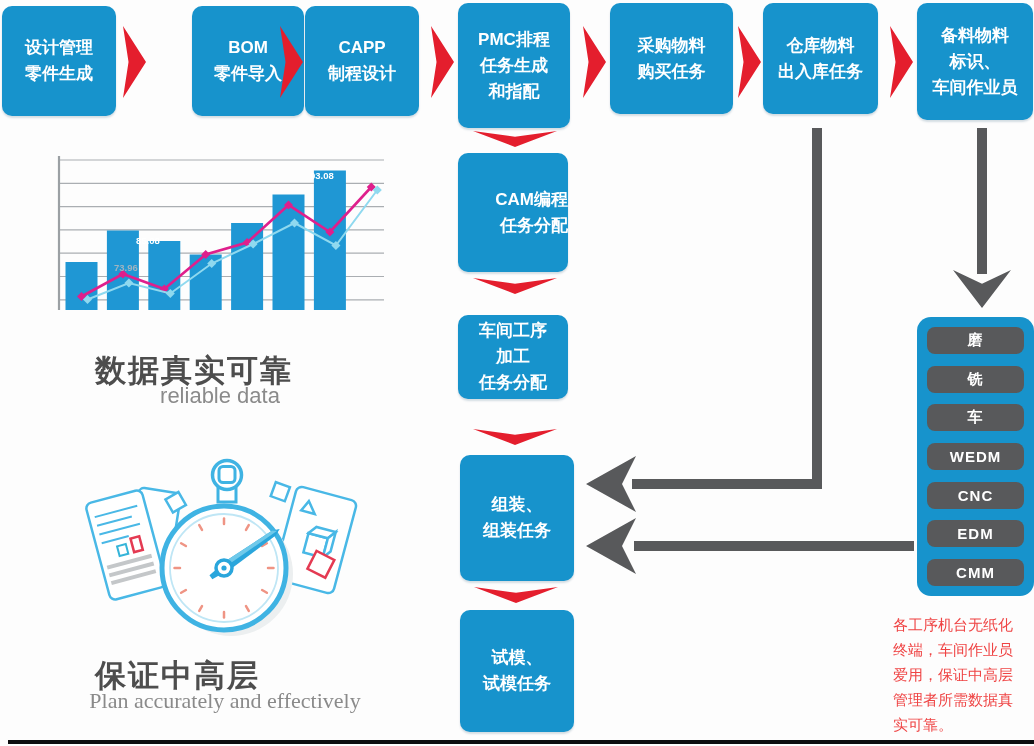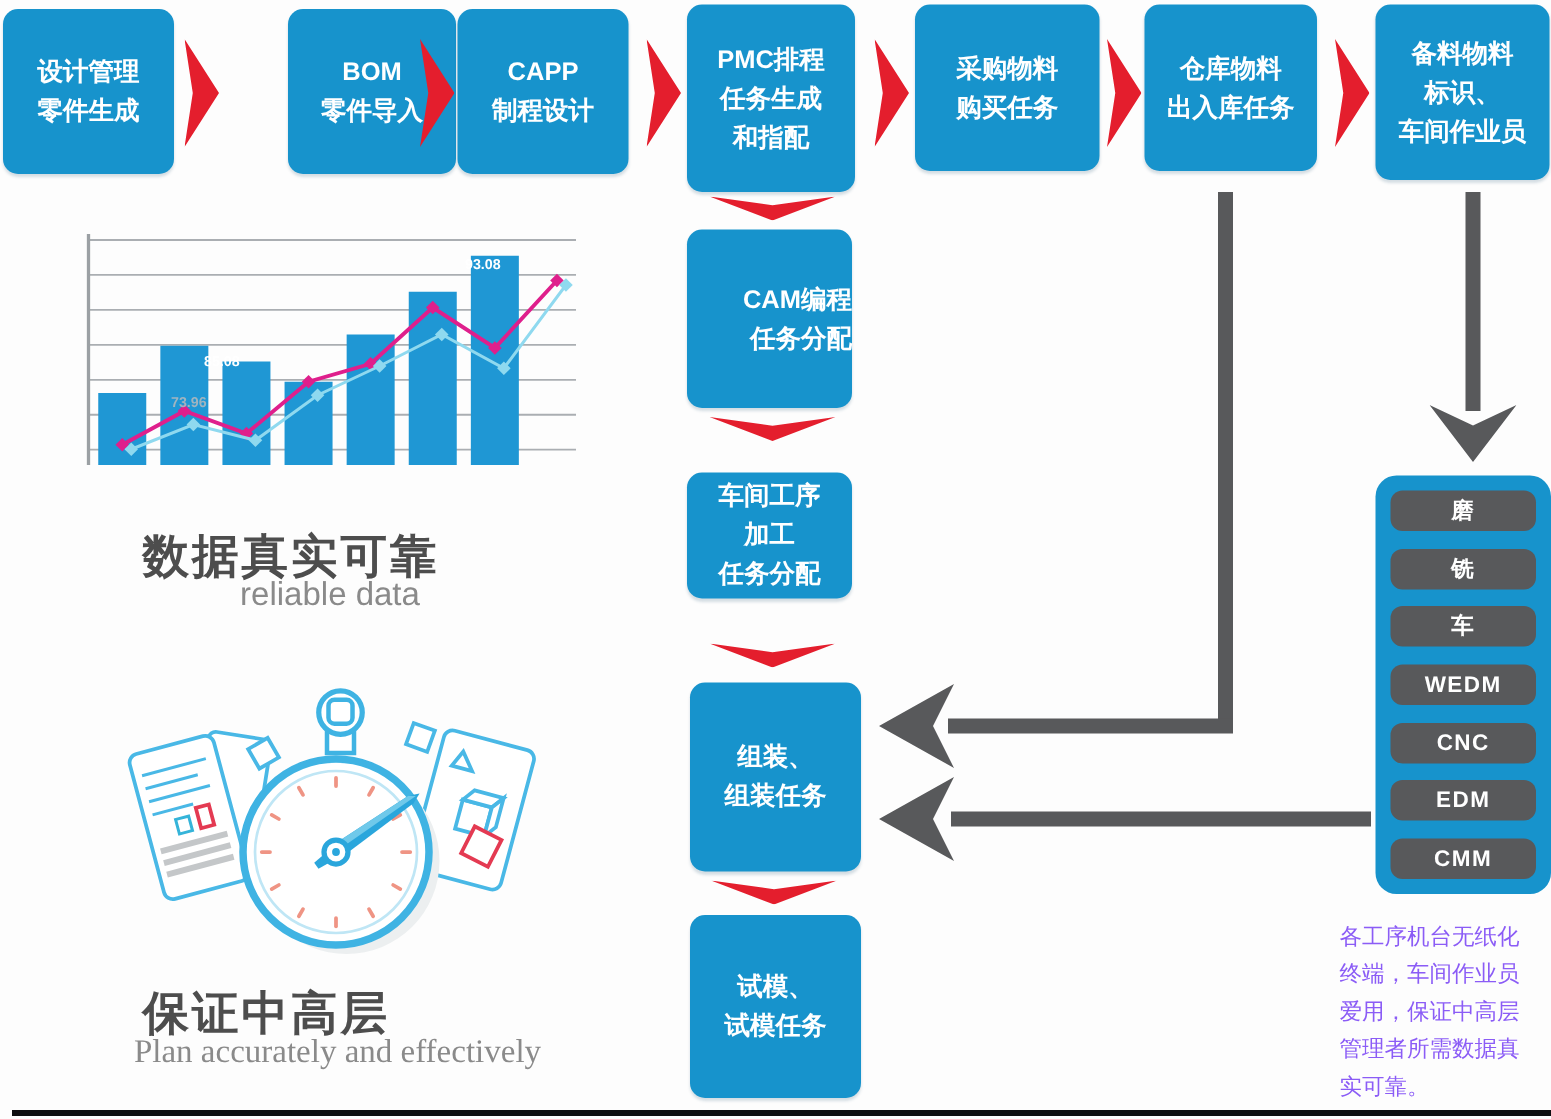--- a/index.html
+++ b/index.html
@@ -34,21 +34,21 @@
   }
   .pill{
     width:97px; height:27px; margin:0 auto; background:var(--gray); color:#fff;
     border-radius:8px; font-weight:bold; font-size:15px; display:flex;
     align-items:center; justify-content:center; letter-spacing:1px;
   }
   .cap-title{position:absolute; font-size:31px; font-weight:bold; color:var(--ink);
     letter-spacing:2px;}
   .cap-sub{position:absolute; font-size:22px; color:var(--subink); text-align:center;}
   #note{position:absolute; left:893px; top:612px; width:142px; font-size:15px;
-    line-height:25px; color:#8b5cf6;}
+    line-height:25px; color:#ef4444;}
   #bottom-rule{position:absolute; left:8px; top:740px; width:1026px; height:4px;
     background:#0e0e10;}
   svg{display:block;}
 </style>
 </head>
 <body>
 
 <div id="canvas">
 
   <div class="fbox" style="left:2px;top:6px;width:114px;height:110px;">

